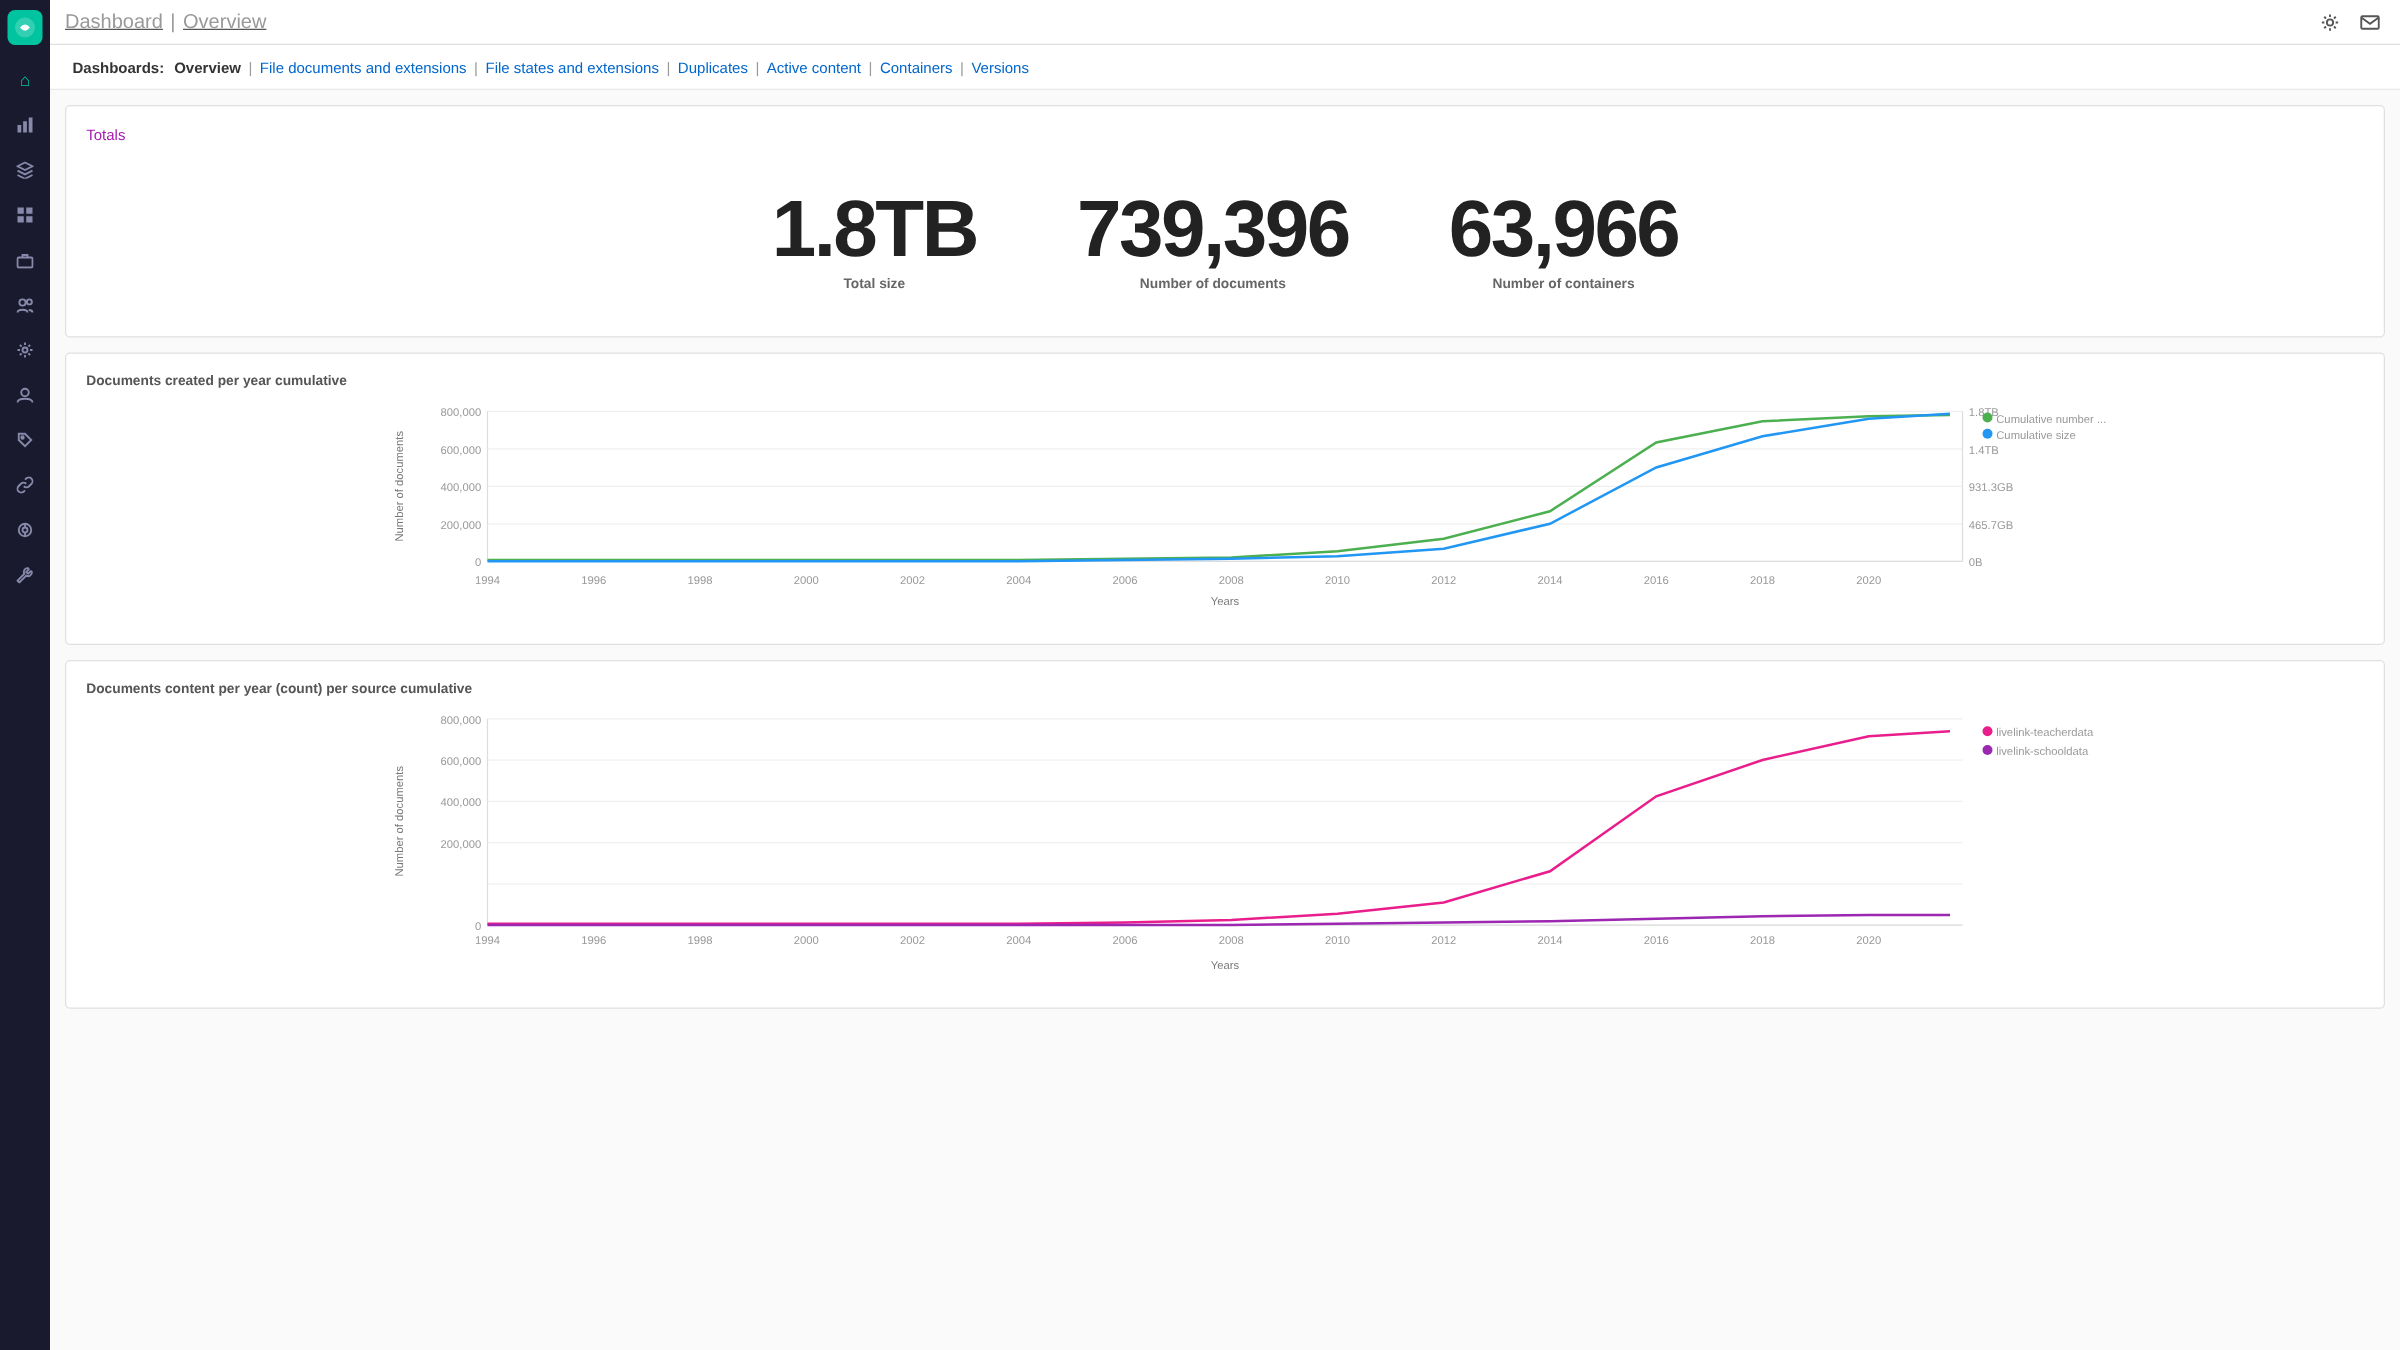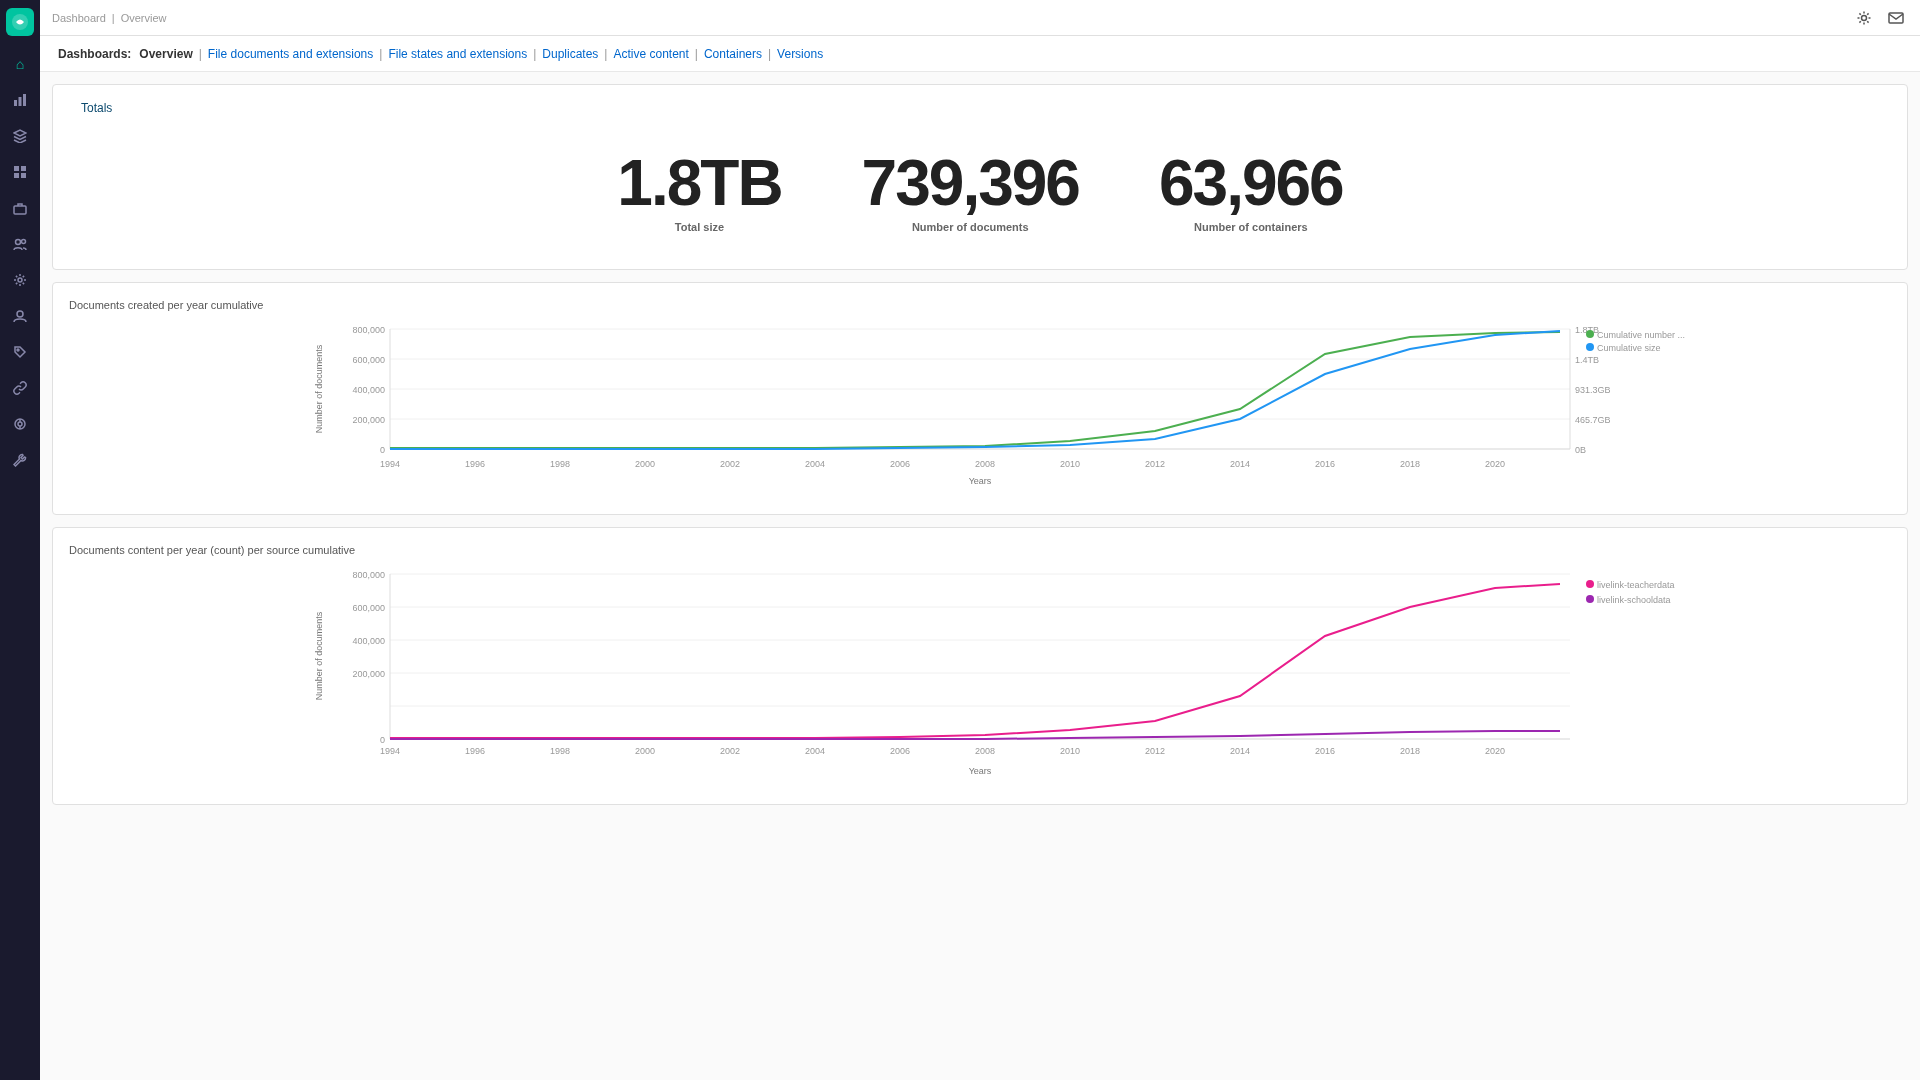--- a/index.html
+++ b/index.html
@@ -54,25 +54,26 @@
       height: 36px;
       background: #fff;
       border-bottom: 1px solid #e0e0e0;
       display: flex;
       align-items: center;
       padding: 0 12px;
       gap: 8px;
       flex-shrink: 0;
     }
     .topbar-breadcrumb {
-      font-size: 11px;
+      font-size: 16px;
       color: #555;
       display: flex;
       align-items: center;
       gap: 6px;
+      text-decoration: underline;
     }
     .topbar-breadcrumb span { color: #999; }
     .topbar-icons {
       margin-left: auto;
       display: flex;
       gap: 8px;
       align-items: center;
     }
     .topbar-icon {
       width: 24px;
@@ -118,23 +119,22 @@
     
     .totals-section {
       background: #fff;
       margin: 12px;
       border: 1px solid #e0e0e0;
       border-radius: 4px;
       padding: 16px;
     }
     .section-title {
       font-size: 12px;
-      color: #0c4a6e;
+      color: #a21caf;
       margin-bottom: 16px;
-      margin-left: 12px;
     }
     .totals-row {
       display: flex;
       justify-content: center;
       gap: 80px;
       padding: 20px 0;
     }
     .total-item {
       text-align: center;
     }
@@ -157,20 +157,21 @@
       background: #fff;
       margin: 0 12px 12px;
       border: 1px solid #e0e0e0;
       border-radius: 4px;
       padding: 16px;
     }
     .chart-title {
       font-size: 11px;
       color: #555;
       margin-bottom: 8px;
+      font-weight: bold;
     }
     .chart-container {
       position: relative;
       width: 100%;
     }
     .chart-svg {
       width: 100%;
     }
 
     .axis-label-y {

